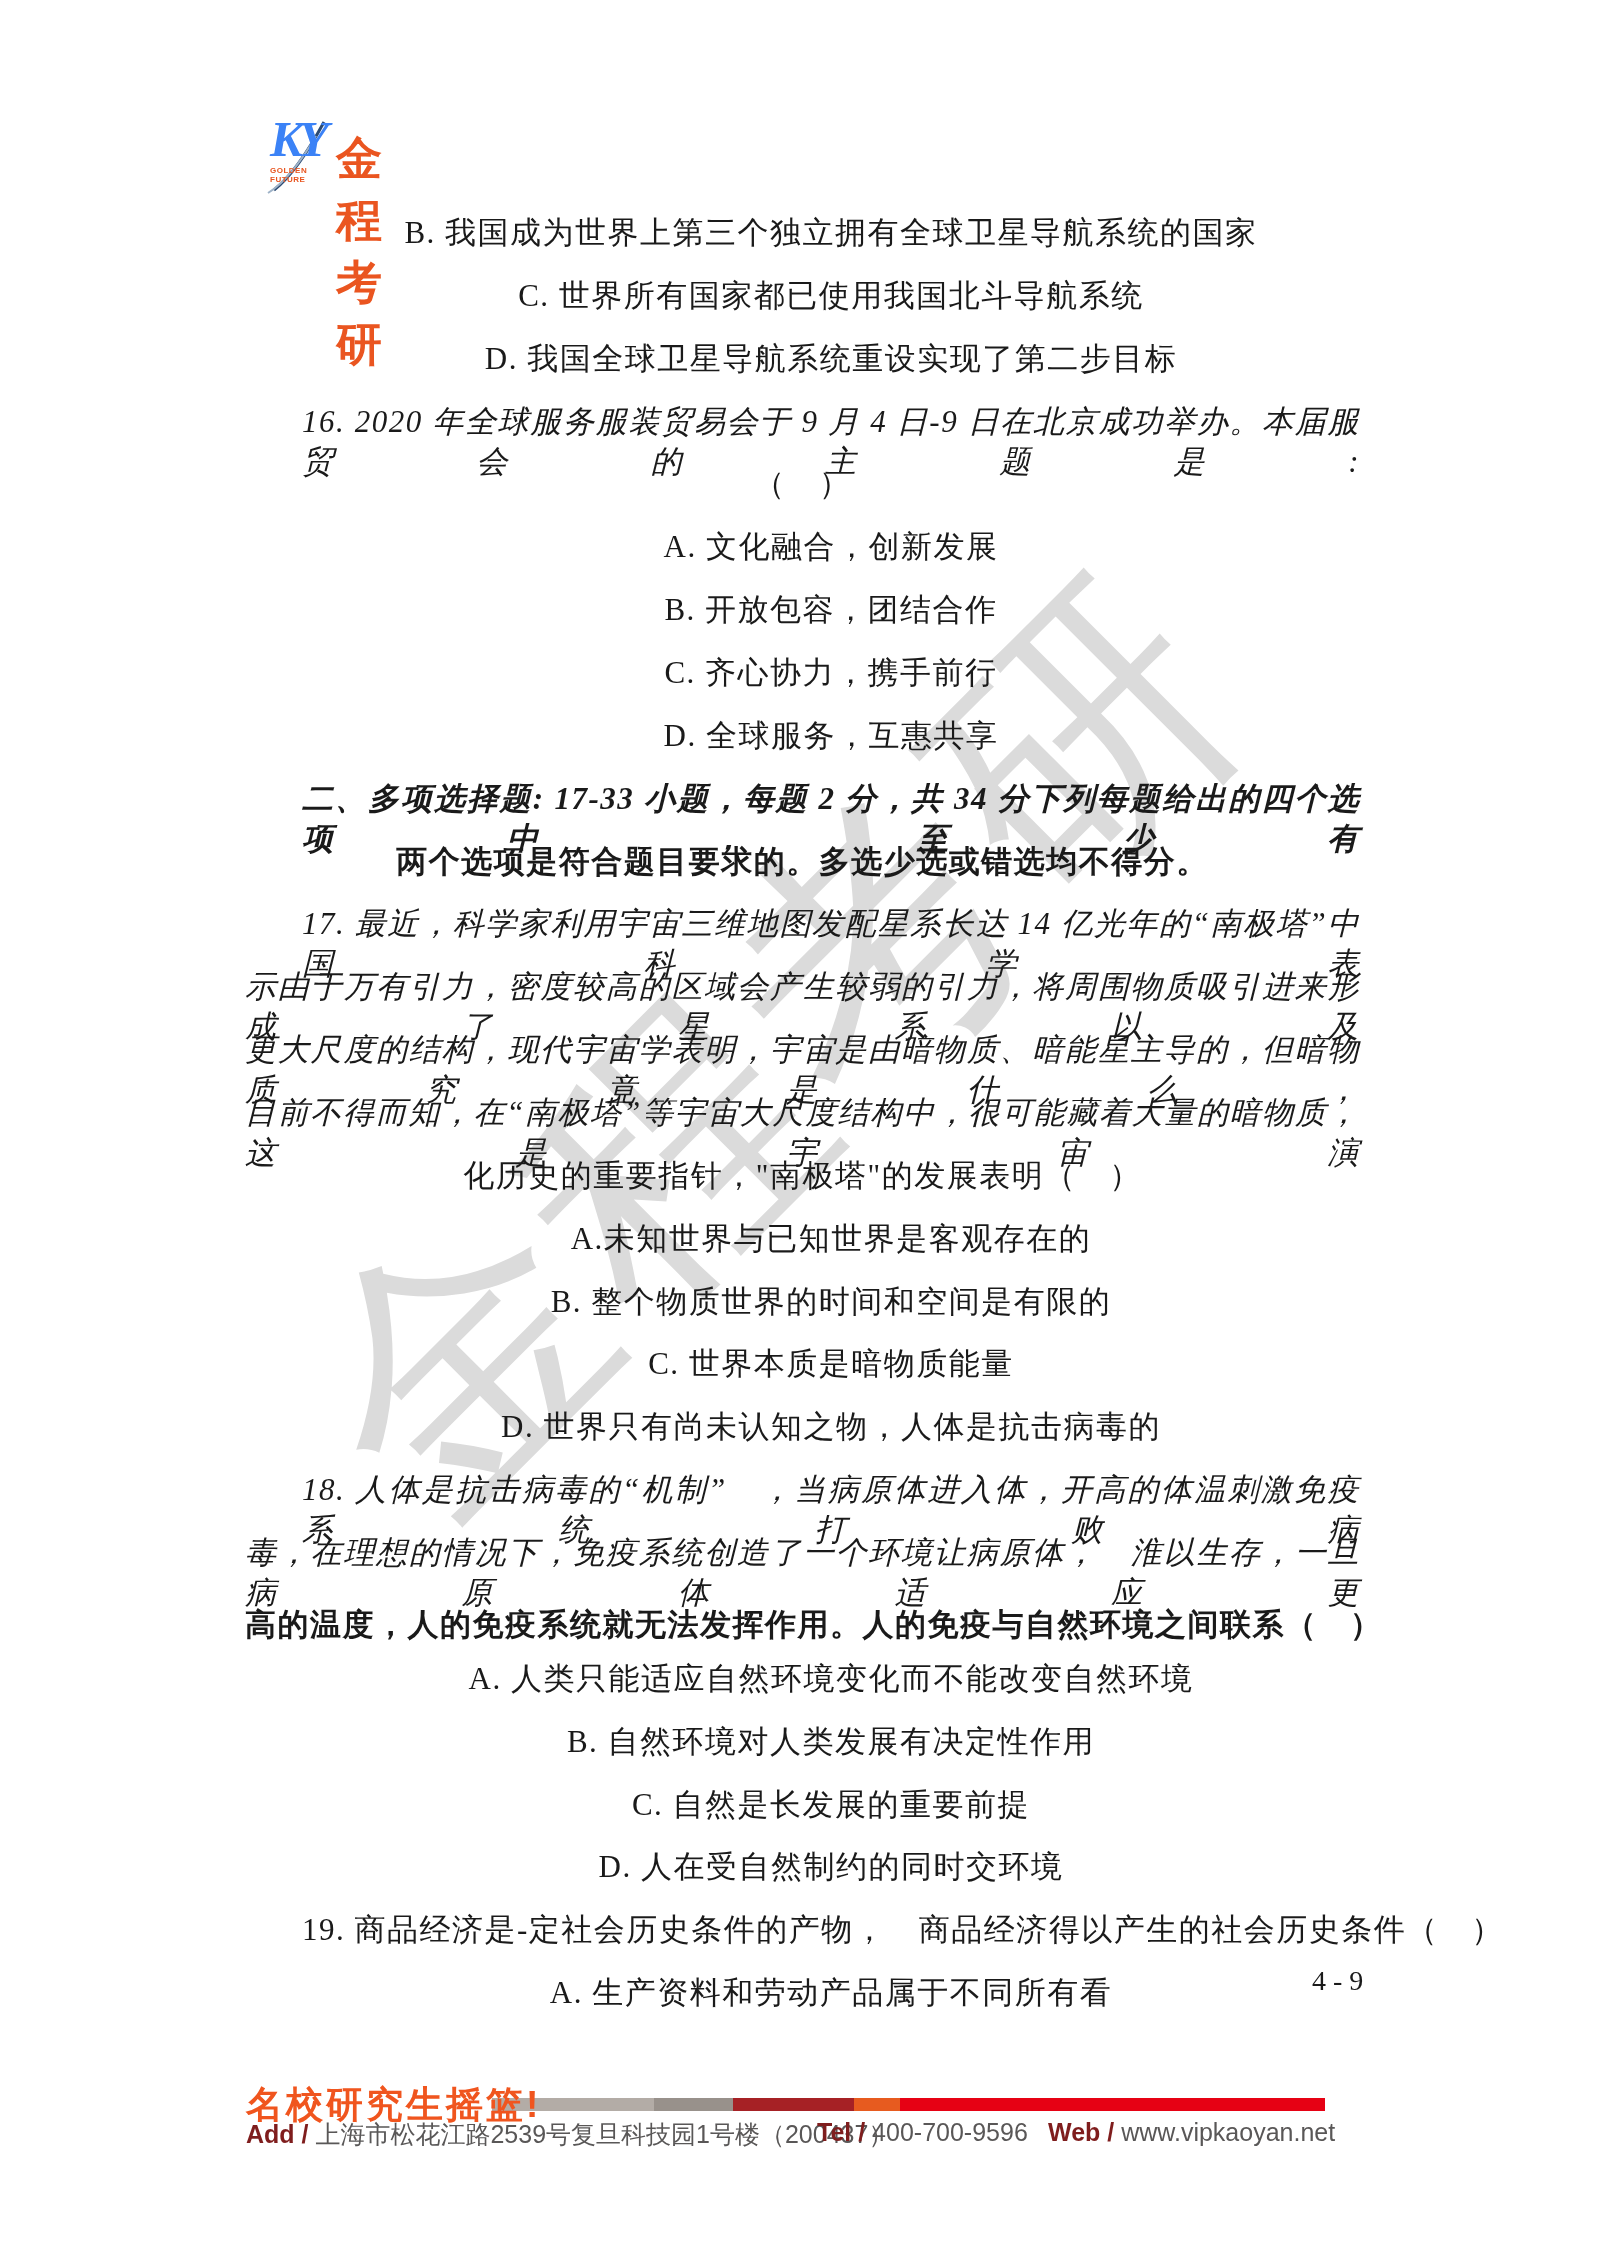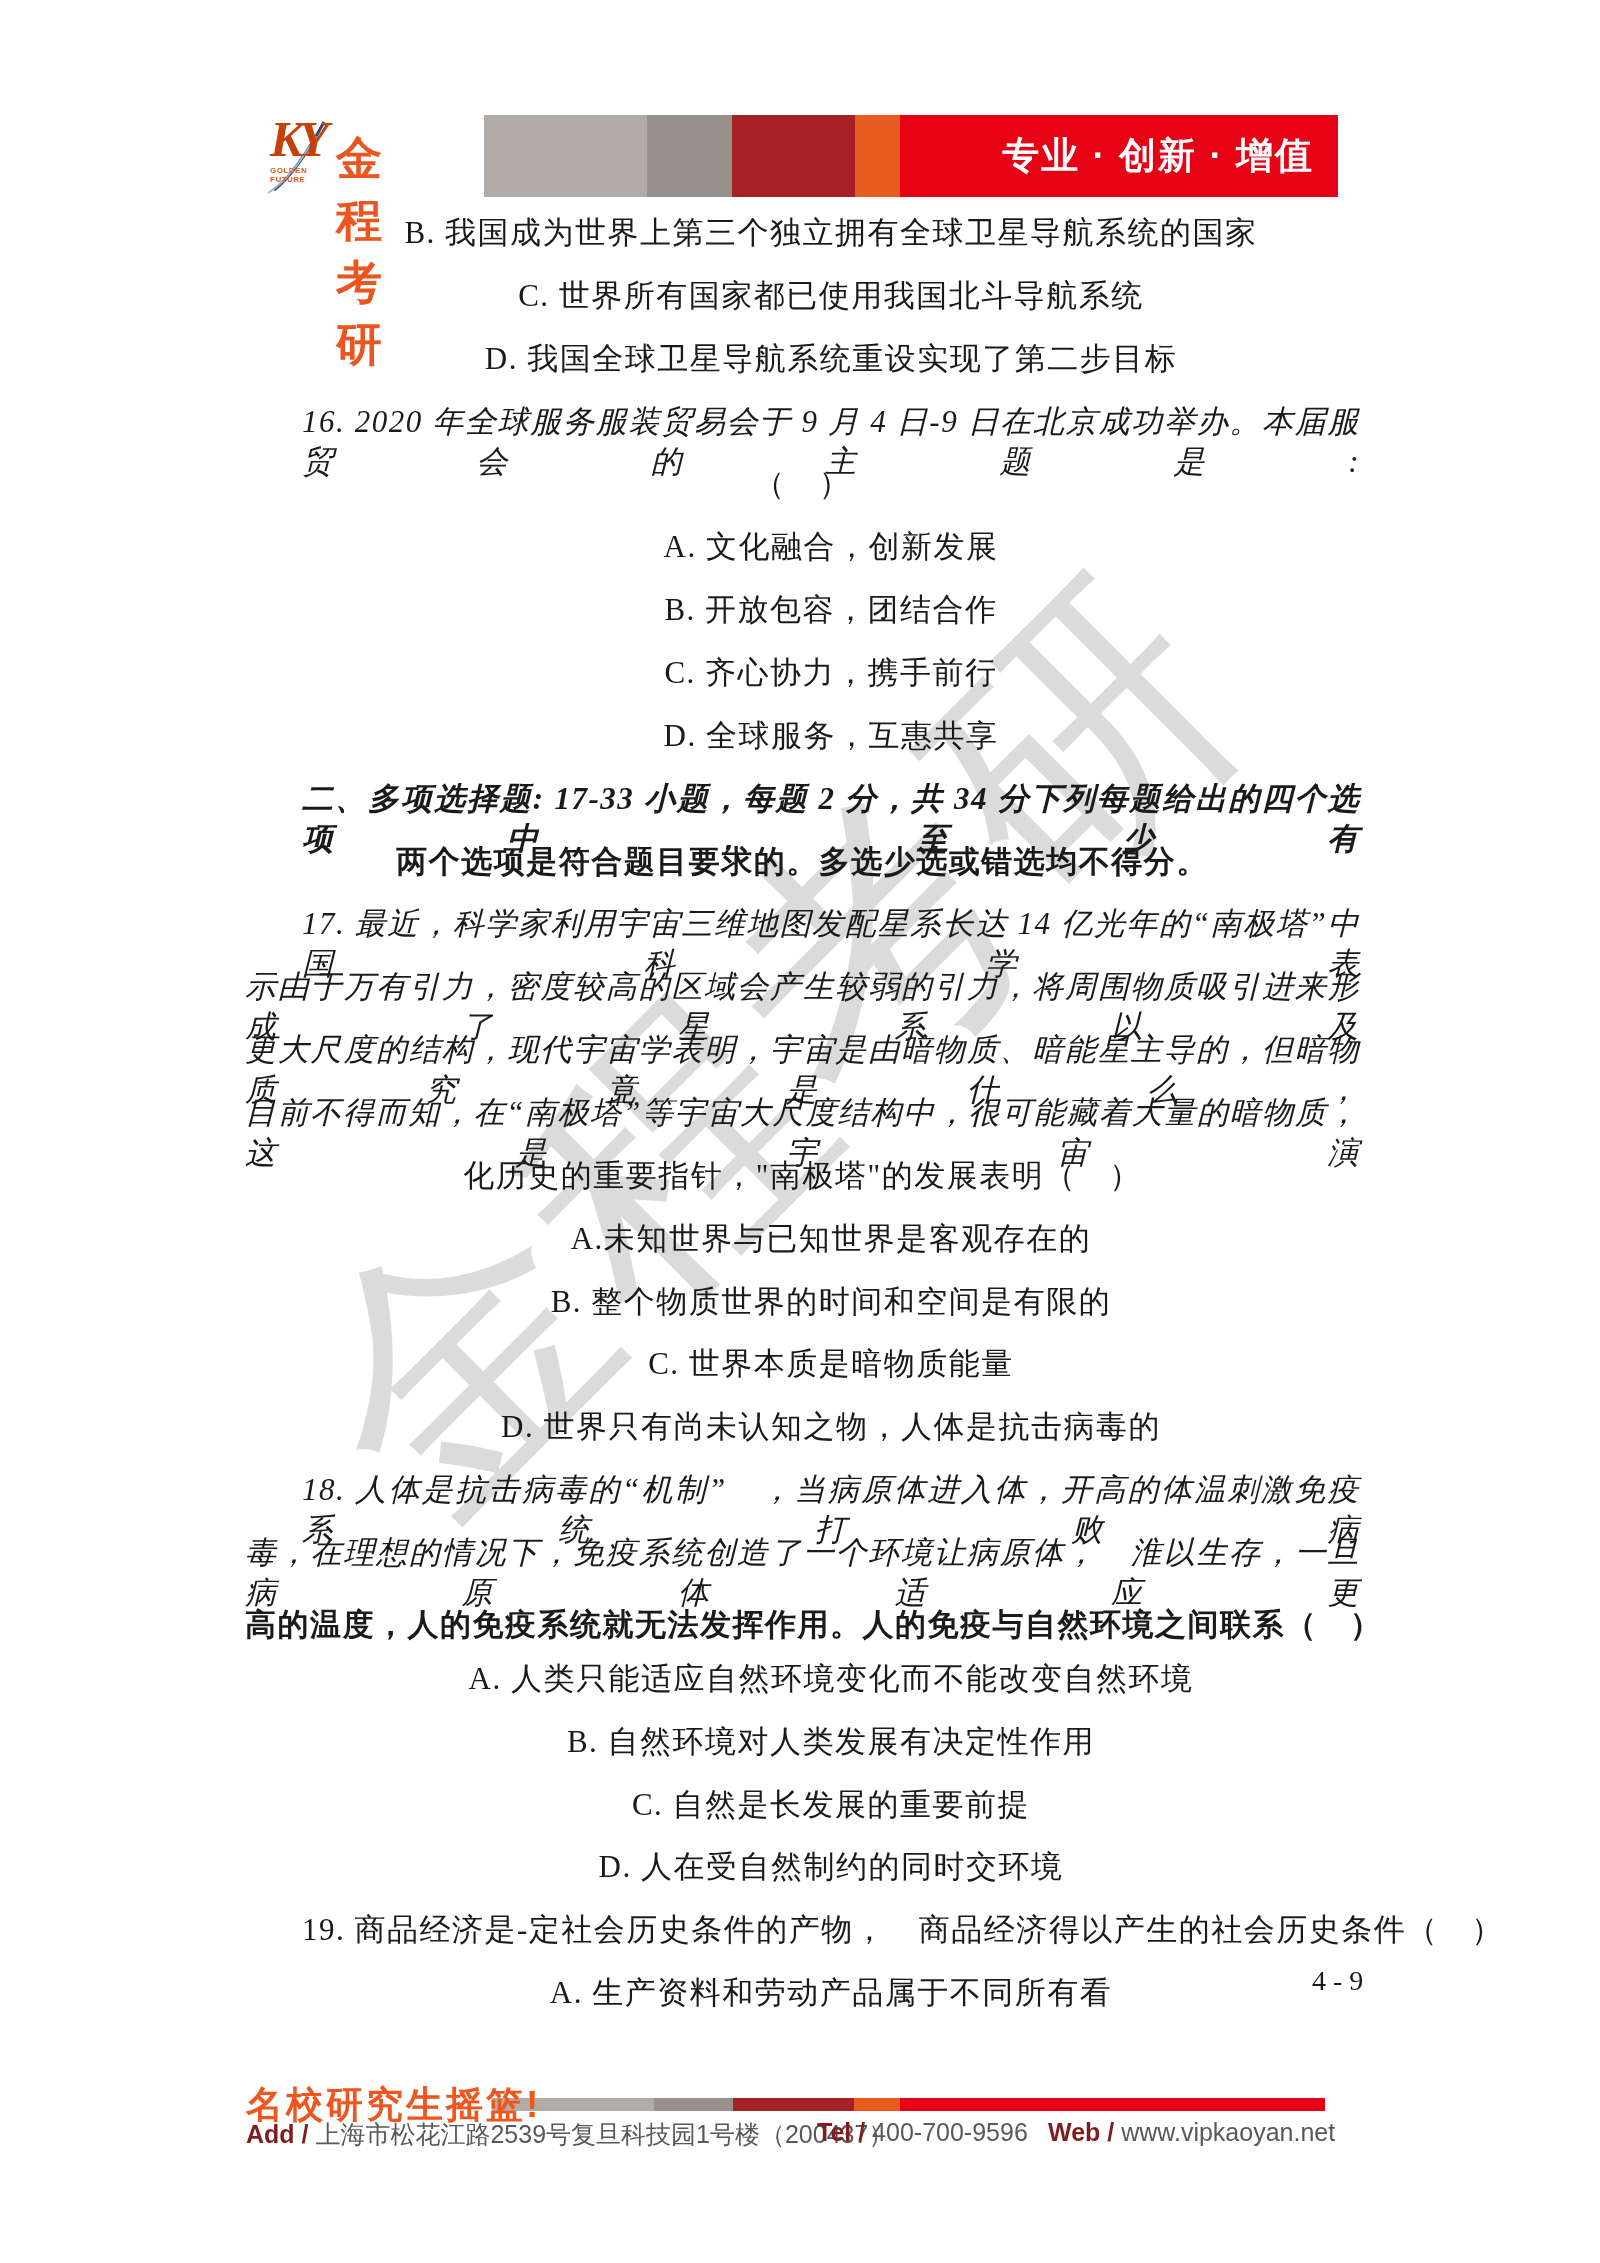--- a/index.html
+++ b/index.html
@@ -3,21 +3,21 @@
 <meta charset="utf-8">
 <style>
   html,body{margin:0;padding:0;background:#ffffff;}
   .page{position:relative;width:1600px;height:2263px;background:#ffffff;overflow:hidden;
         font-family:"Liberation Serif","DejaVu Serif",serif;color:#1a1a1a;}
 
   
   .logo{position:absolute;left:268px;top:112px;height:84px;}
   .monogram-wrap{position:absolute;left:0;top:2px;width:66px;height:80px;}
   .monogram{position:absolute;left:2px;top:-4px;font-style:italic;font-weight:700;
-            font-size:50px;letter-spacing:-5px;color:#c2410c;}
+            font-size:50px;letter-spacing:-5px;color:#3b82f6;}
   .swash{position:absolute;left:-4px;top:0;}
   .tagline{position:absolute;left:2px;top:52px;width:60px;font-family:"Liberation Sans",sans-serif;
            font-size:8px;line-height:9px;color:#e8541e;font-weight:700;letter-spacing:.5px;}
   .brand{position:absolute;left:68px;top:16px;font-size:46px;font-weight:700;
          color:#ea5520;letter-spacing:3px;font-family:"Liberation Sans","DejaVu Sans",sans-serif;}
 
   .banner{position:absolute;left:484px;top:115px;height:82px;display:flex;}
   .banner .seg{display:block;height:100%;}
   .slogan{position:absolute;right:24px;top:0;height:82px;line-height:82px;color:#ffffff;
           font-size:37px;font-weight:700;letter-spacing:2px;
@@ -60,28 +60,20 @@
       <svg class="swash" width="74" height="82" viewBox="0 0 74 82">
         <path d="M10 76 C28 62 46 34 60 8" stroke="#2b4a73" stroke-width="3" fill="none"></path>
         <path d="M4 79 C22 68 38 46 52 22" stroke="#9fb3c8" stroke-width="2" fill="none"></path>
       </svg>
       <span class="monogram">KY</span>
       <span class="tagline">GOLDEN FUTURE</span>
     </div>
     <span class="brand">金程考研</span>
   </div>
 
-  <div class="banner" id="header-bar">
-    <span class="slogan">专业 · 创新 · 增值</span>
-  <span class="seg" style="background: rgb(179, 172, 166); width: 163px;"></span>
-      <span class="seg" style="background: rgb(152, 145, 139); width: 85px;"></span>
-      <span class="seg" style="background: rgb(166, 33, 37); width: 123px;"></span>
-      <span class="seg" style="background: rgb(231, 91, 31); width: 45px;"></span>
-      <span class="seg" style="background: rgb(230, 1, 20); width: 438px;"></span>
-    </div>
 
   <div class="watermark">金程考研</div>
 
   <main class="content" id="body-lines">
       <div class="line ind" style="top: 0px;">B. 我国成为世界上第三个独立拥有全球卫星导航系统的国家</div>
       <div class="line ind" style="top: 63px;">C. 世界所有国家都已使用我国北斗导航系统</div>
       <div class="line ind" style="top: 126px;">D. 我国全球卫星导航系统重设实现了第二步目标</div>
       <div class="line ind just" style="top: 189px;">16. 2020 年全球服务服装贸易会于 9 月 4 日-9 日在北京成功举办。本届服贸会的主题是:</div>
       <div class="line" style="top: 251px;">（　）</div>
       <div class="line ind" style="top: 314px;">A. 文化融合，创新发展</div>

